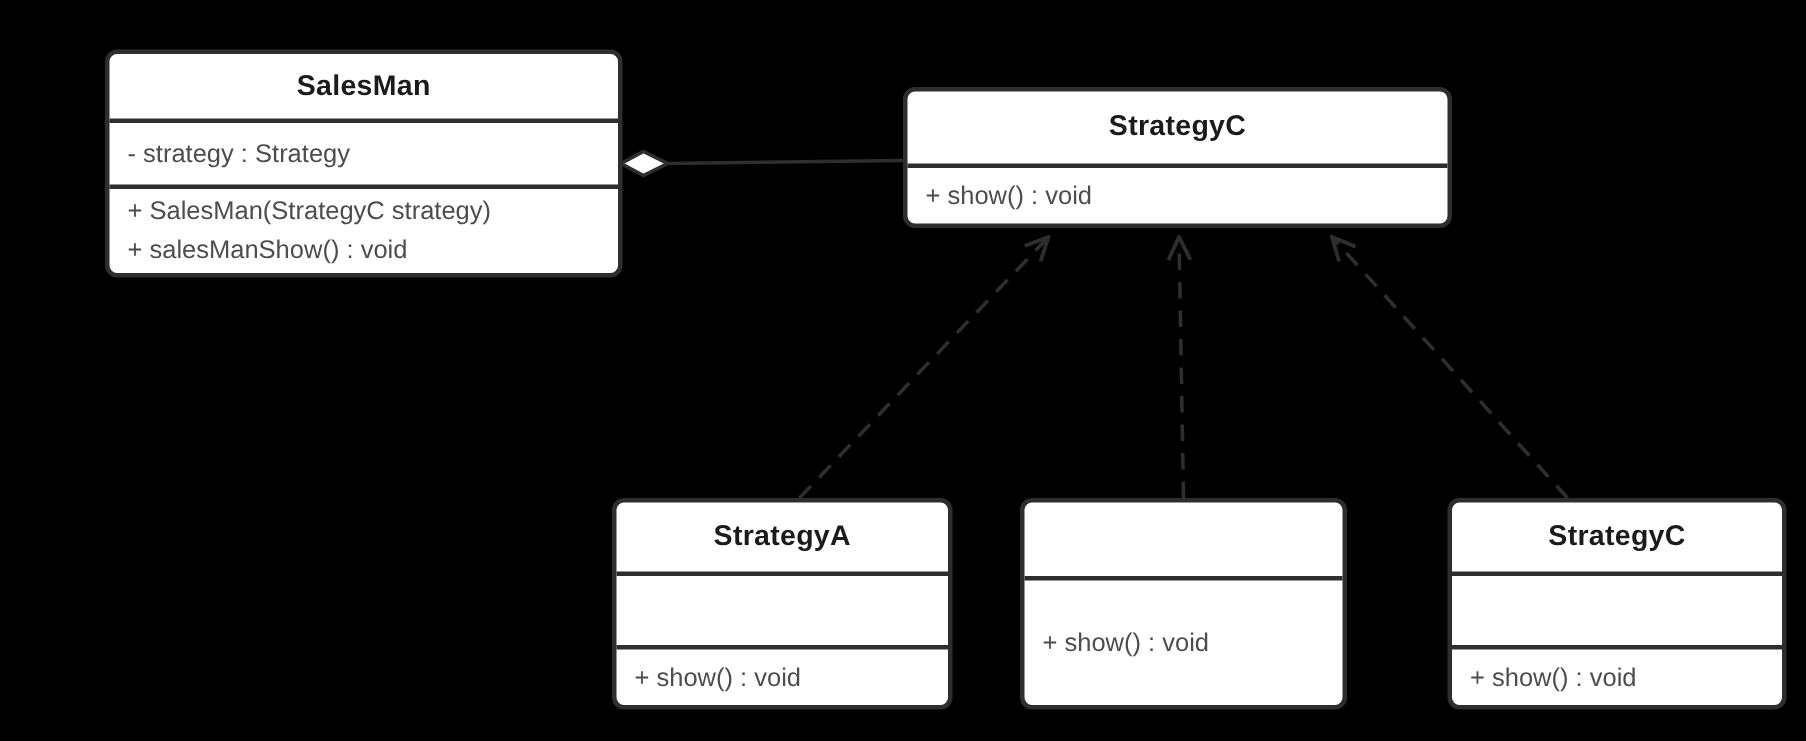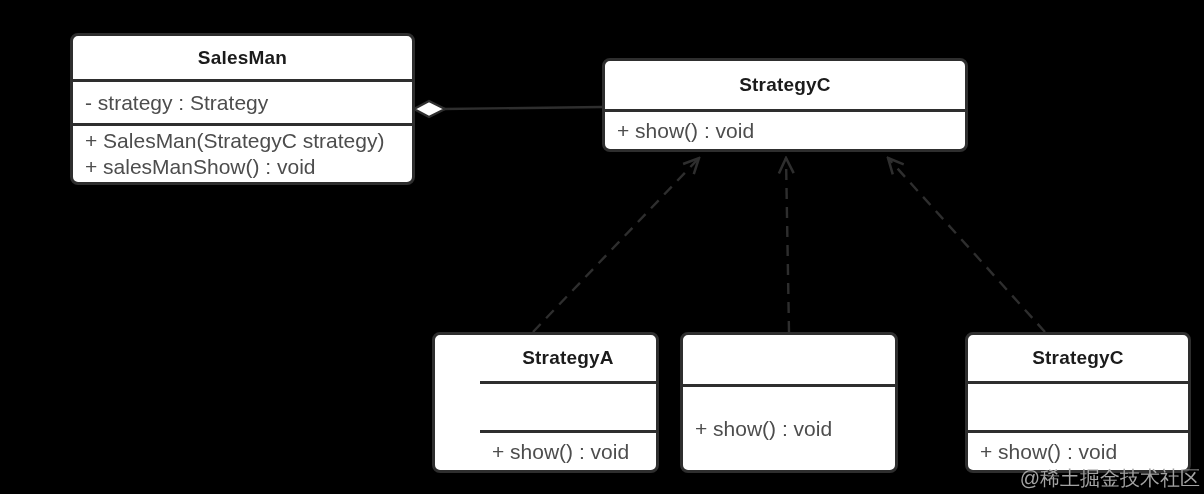--- a/index.html
+++ b/index.html
@@ -46,21 +46,21 @@
     font-weight: bold;
     font-size: 19px;
     color: #1b1b1b;
     letter-spacing: 0.2px;
   }
   .compartment.members {
     flex-direction: column;
     align-items: flex-start;
     justify-content: center;
     padding: 2px 12px;
-    font-size: 21px;
+    font-size: 17px;
     color: #4d4d4d;
   }
   .member {
     line-height: 26px;
     white-space: nowrap;
   }
   .watermark {
     position: absolute;
     right: 4px;
     bottom: 2px;
@@ -105,21 +105,21 @@
     </div>
   </div>
 
   <div class="class-box" style="left:602px; top:58px; width:366px; height:94px;">
     <div class="compartment title" style="height:48px;">StrategyC</div>
     <div class="compartment members" style="flex:1;">
       <div class="member">+ show() : void</div>
     </div>
   </div>
 
-  <div class="class-box" style="left:432px; top:332px; width:227px; height:141px;padding-left:45px;">
+  <div class="class-box" style="left:408px; top:332px; width:227px; height:141px;">
     <div class="compartment title" style="height:46px;">StrategyA</div>
     <div class="compartment members" style="height:49px;"></div>
     <div class="compartment members" style="flex:1;">
       <div class="member">+ show() : void</div>
     </div>
   </div>
 
   <div class="class-box" style="left:680px; top:332px; width:218px; height:141px;">
     <div class="compartment members" style="height:49px;"></div>
     <div class="compartment members" style="flex:1;">
@@ -128,15 +128,14 @@
   </div>
 
   <div class="class-box" style="left:965px; top:332px; width:226px; height:141px;">
     <div class="compartment title" style="height:46px;">StrategyC</div>
     <div class="compartment members" style="height:49px;"></div>
     <div class="compartment members" style="flex:1;">
       <div class="member">+ show() : void</div>
     </div>
   </div>
 
-  <div class="watermark">@稀土掘金技术社区</div>
 
 </div>
 
 </body></html>

